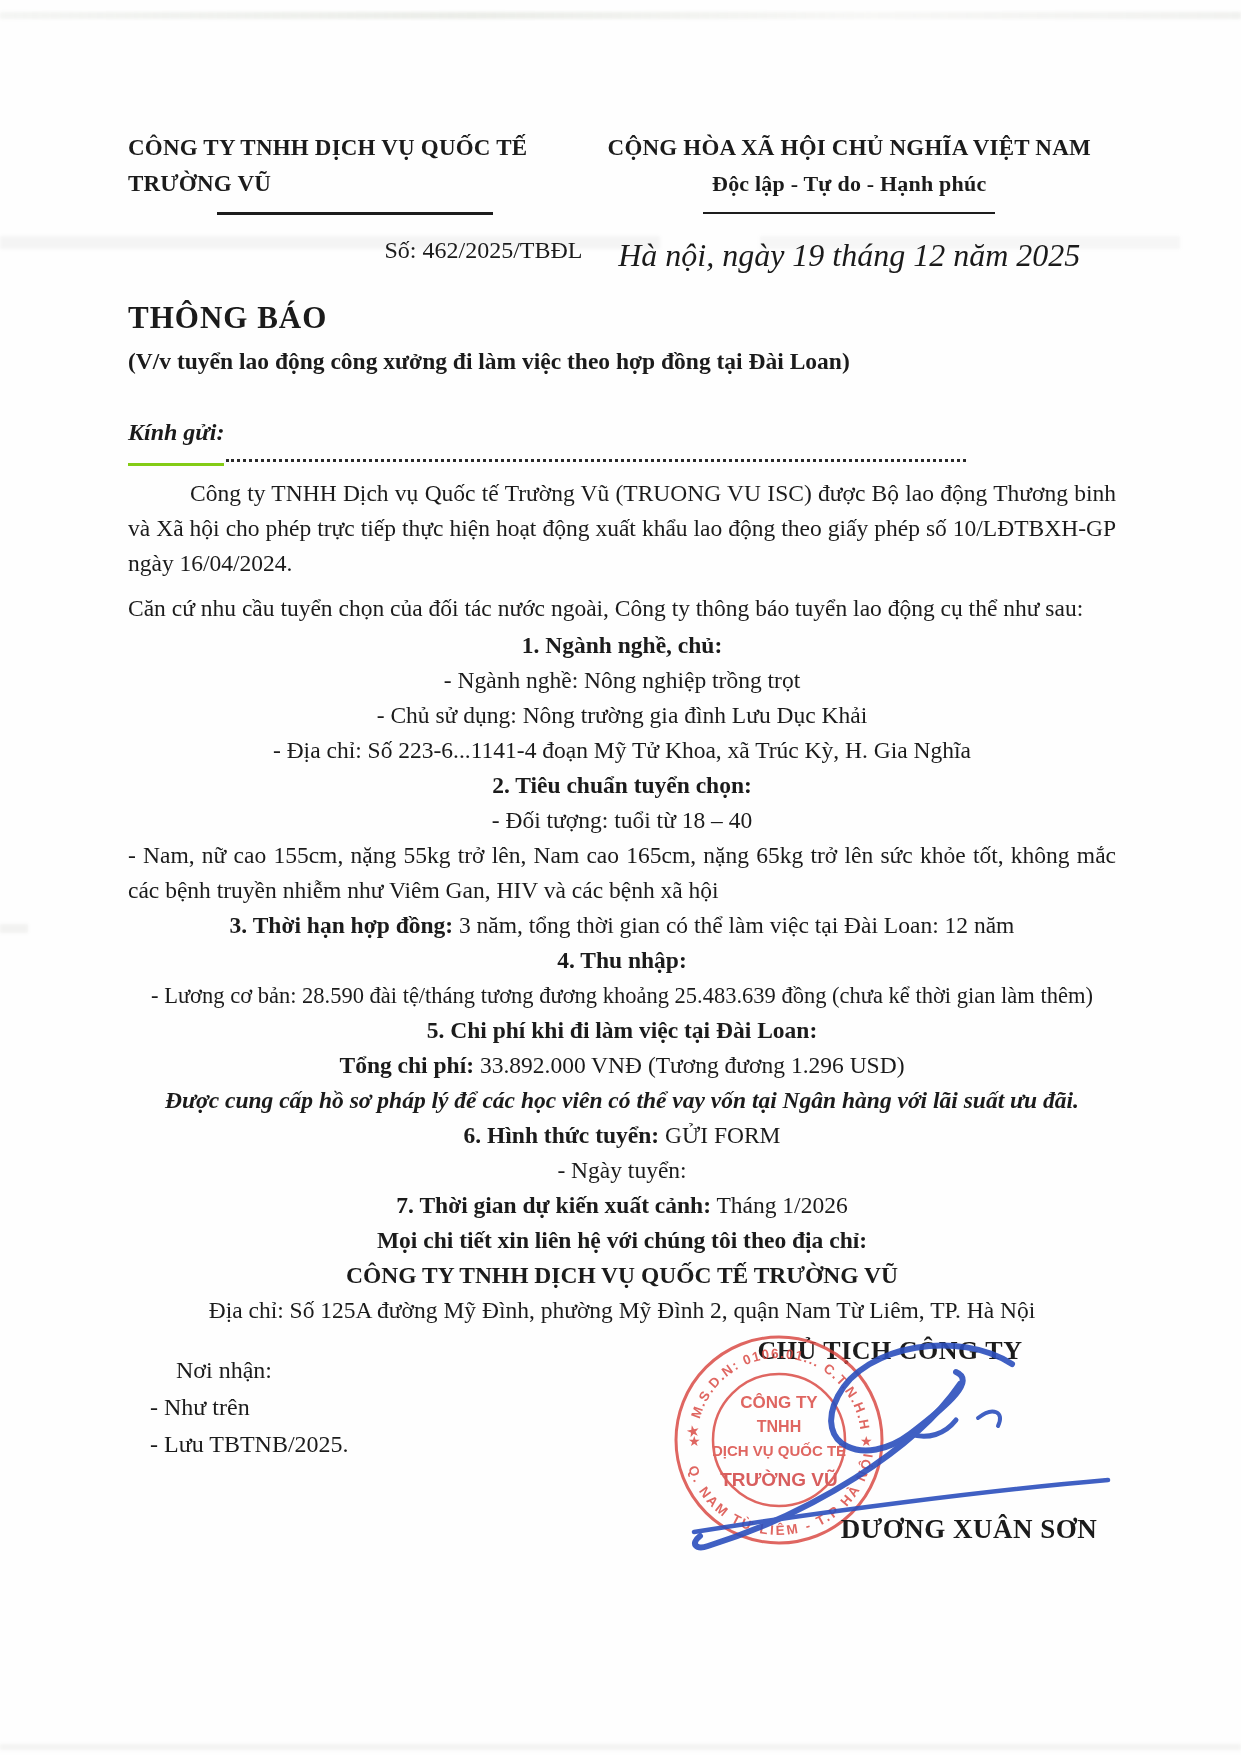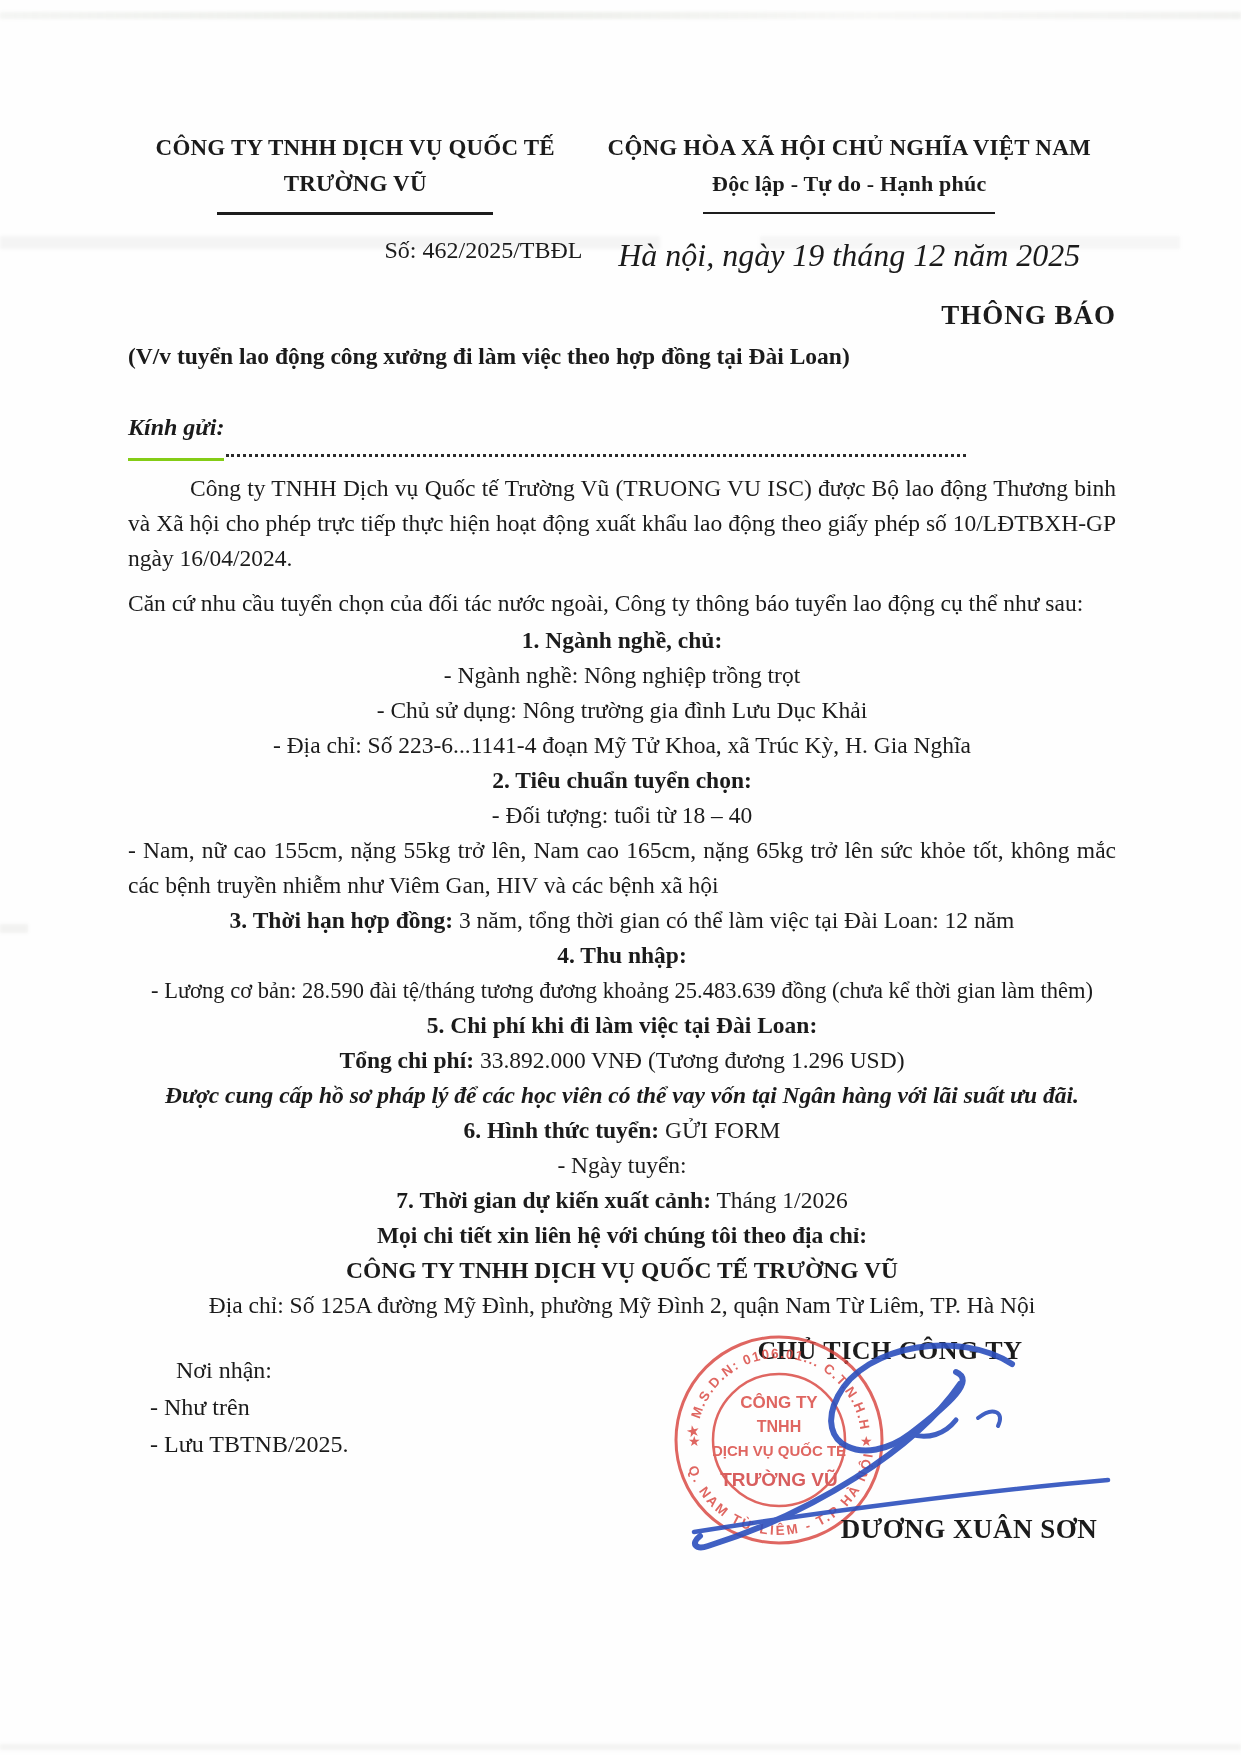--- a/index.html
+++ b/index.html
@@ -14,33 +14,33 @@
     background:linear-gradient(90deg, rgba(200,205,195,.18), rgba(205,210,198,.38) 38%, rgba(225,225,218,.22) 70%, rgba(210,212,205,.30));}
   .art-so{top:236px;left:0;width:660px;height:13px;background:rgba(120,120,112,.07);}
   .art-date{top:236px;left:760px;width:420px;height:13px;background:rgba(120,120,112,.06);}
   .art-left{top:924px;left:0;width:28px;height:9px;background:rgba(100,100,95,.08);}
   .art-bottom{top:1744px;left:0;right:0;height:6px;background:rgba(110,110,105,.08);}
 
   .content{position:absolute; left:128px; top:130px; width:988px;}
 
   
   .hdr{display:flex;}
-  .hdr-left{width:46%; text-align:center;}
+  .hdr-left{width:46%; }
   .hdr-right{width:54%; text-align:center;}
   .hdr b{display:block; font-size:23px; line-height:36px; letter-spacing:.2px;}
   .hdr .hr{height:3px; background:#1d1d1d; margin:10px auto 0;}
   .hdr-left .hr{width:276px;}
   .hdr-right .hr{width:292px; height:2px;}
   .hdr-right .motto{font-size:22px;}
 
   .sorow{display:flex; margin-top:22px;}
   .sorow .cell-l{width:46%; text-align:right; font-size:24px;}
   .sorow .cell-r{width:54%; text-align:center; font-size:32px; font-style:italic;}
 
-  .title{ text-align:right; font-weight:bold; font-size:27px; letter-spacing:1px; margin-top:26px;}
+  .title{ text-align:left; font-weight:bold; font-size:31px; letter-spacing:1px; margin-top:26px;}
   .subtitle{text-align:left; font-weight:bold; font-size:23.5px; margin-top:12px;}
 
   .kinhgui{display:flex; align-items:flex-end; margin-top:16px; width:838px;}
   .kinhgui .kg{font-weight:bold; font-style:italic; font-size:24px;
     border-bottom:3px solid #84cc16; padding-bottom:17px;margin-top:28px;}
   .kinhgui .dots{flex:1; border-bottom:3px dotted #2a2a2a; margin:0 0 4px 2px;}
 
   .para{font-size:23.5px; line-height:35px; margin:10px 0 0; text-align:justify;}
   .para.indent{text-indent:62px;}
 

